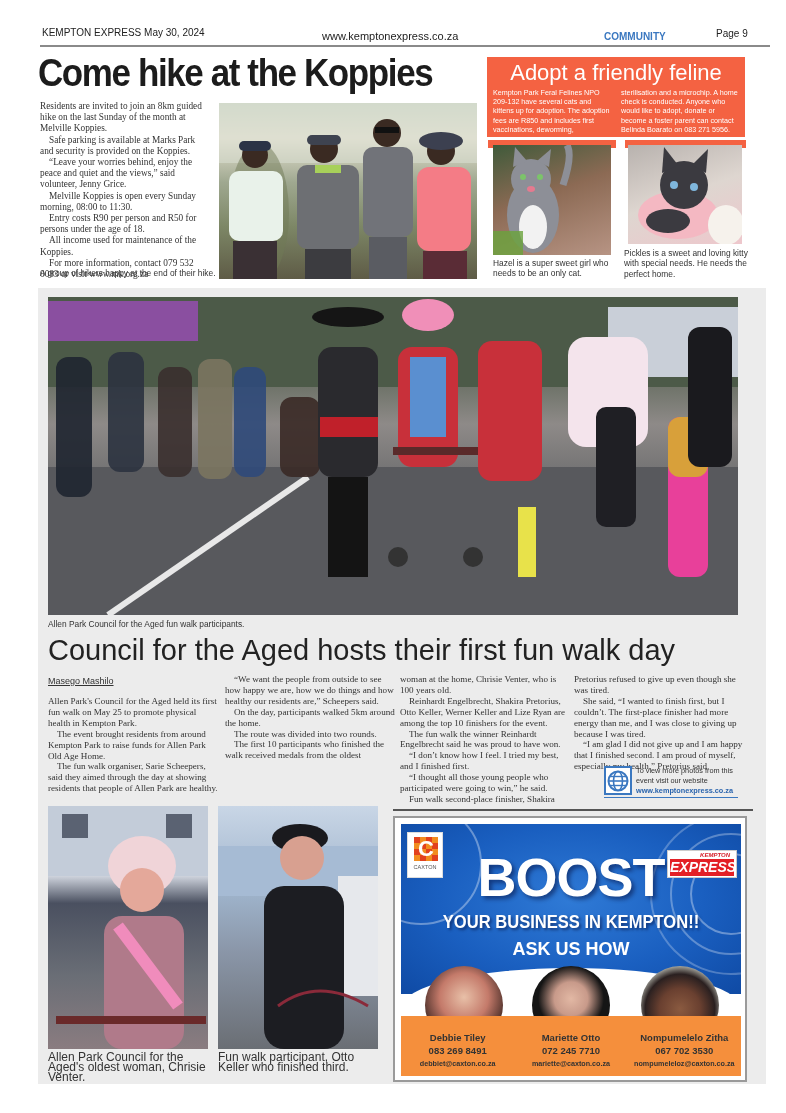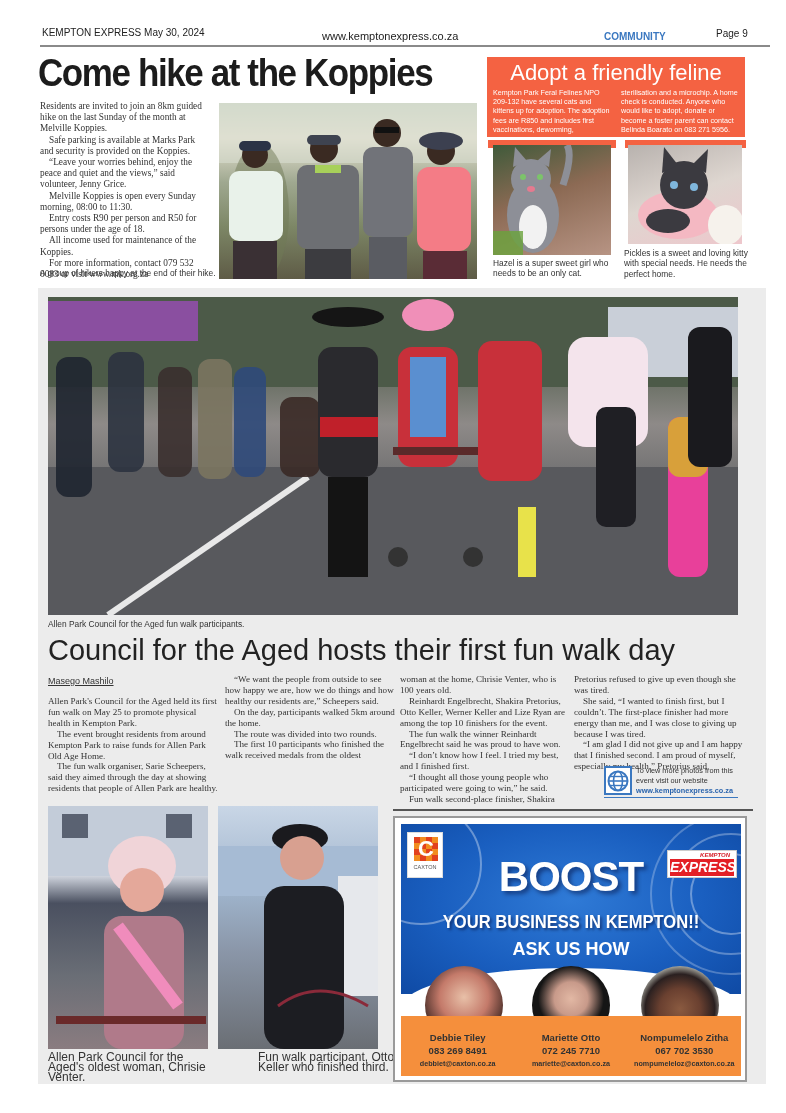--- a/index.html
+++ b/index.html
@@ -54,21 +54,21 @@
   .ad-top-rule { left: 393px; top: 809px; width: 360px; height: 2px; background: #555; }
   .ad-blue { position: absolute; left: 6px; top: 6px; width: 340px; height: 170px; background: radial-gradient(ellipse at 50% 45%, #2f7ad6 0%, #1a5fc0 55%, #0f4aa4 100%); }
   .ad-wave { position: absolute; left: 6px; top: 150px; width: 340px; height: 40px; background: #fff; border-radius: 50% 50% 0 0 / 100% 100% 0 0; }
   .caxton-logo { position: absolute; left: 12px; top: 14px; width: 36px; height: 46px; background: #fff; border: 1px solid #ddd; }
   .caxton-mark { position: absolute; left: 6px; top: 4px; width: 24px; height: 24px; background: repeating-conic-gradient(#f28c1e 0 25%, #e2411d 0 50%) 0 0 / 12px 12px; }
   .caxton-c { position: absolute; left: 6px; top: 4px; width: 24px; height: 24px; color: #fff; font-family: "Liberation Sans", sans-serif; font-weight: bold; font-size: 22px; line-height: 24px; text-align: center; }
   .caxton-name { position: absolute; left: 0; top: 31px; width: 100%; text-align: center; font-family: "Liberation Sans", sans-serif; font-size: 5.5px; color: #555; }
   .ke-logo { position: absolute; right: 8px; top: 8px; width: 70px; height: 28px; background: #fff; border: 1px solid #ccc; margin-top: 24px; }
   .ke-top { position: absolute; right: 6px; top: 1px; font-family: "Liberation Sans", sans-serif; font-style: italic; font-weight: bold; font-size: 6px; color: #d6202a; }
   .ke-main { position: absolute; left: 2px; top: 8px; width: 64px; height: 17px; background: #e32026; color: #fff; font-family: "Liberation Sans", sans-serif; font-weight: bold; font-style: italic; font-size: 14px; line-height: 17px; text-align: center; }
-  .boost { position: absolute; left: 0; top: 20px; width: 100%; text-align: center; font-family: "Liberation Sans", sans-serif; font-weight: bold; font-size: 42px; line-height: 66px; color: #fff; letter-spacing: -1px; text-shadow: 3px 3px 4px rgba(0,0,40,0.45); }
+  .boost { position: absolute; left: 0; top: 20px; width: 100%; text-align: center; font-family: "Liberation Sans", sans-serif; font-weight: bold; font-size: 54px; line-height: 66px; color: #fff; letter-spacing: -1px; text-shadow: 3px 3px 4px rgba(0,0,40,0.45); }
   .ad-line2 { position: absolute; left: 0; top: 88px; width: 100%; text-align: center; font-family: "Liberation Sans", sans-serif; font-weight: bold; font-size: 18px; color: #fff; text-shadow: 2px 2px 3px rgba(0,0,40,0.5); transform: scaleX(0.92); }
   .ad-line3 { position: absolute; left: 0; top: 115px; width: 100%; text-align: center; font-family: "Liberation Sans", sans-serif; font-weight: bold; font-size: 18px; color: #fff; }
   .portrait { position: absolute; top: 148px; width: 78px; height: 78px; border-radius: 50%; overflow: hidden; }
   .ad-contacts { position: absolute; left: 6px; top: 198px; width: 340px; height: 60px; background: #f58f3c; display: flex; }
   .contact { flex: 1; text-align: center; font-family: "Liberation Sans", sans-serif; color: #333; padding-top: 15px; }
   .c-name { font-weight: bold; font-size: 9.5px; line-height: 13px; }
   .c-phone { font-weight: bold; font-size: 9.5px; line-height: 13px; }
   .c-email { font-weight: bold; font-size: 7.2px; line-height: 14px; }
 </style>
 </head>
@@ -255,21 +255,21 @@
   <svg width="160" height="243" viewBox="0 0 160 243">
     <rect x="0" y="40" width="160" height="50" fill="#a6bbd4"></rect>
     <rect x="120" y="70" width="40" height="120" fill="#e6e8ec"></rect>
     <ellipse cx="82" cy="32" rx="28" ry="14" fill="#1a1a1e"></ellipse>
     <circle cx="84" cy="52" r="22" fill="#d8a090"></circle>
     <rect x="46" y="80" width="80" height="163" rx="20" fill="#1c1d22"></rect>
     <path d="M60 200 Q 100 170 150 200" stroke="#8a2a3a" stroke-width="3" fill="none"></path>
   </svg>
 </div>
 <div class="abs bottom-caption" style="left:48px; top:1052px; width:162px;">Allen Park Council for the Aged's oldest woman, Chrisie Venter.</div>
-<div class="abs bottom-caption" style="left:218px; top:1052px; width:162px;margin-left:40px;">Fun walk participant, Otto Keller who finished third.</div>
+<div class="abs bottom-caption" style="left:218px; top:1052px; width:162px;">Fun walk participant, Otto Keller who finished third.</div>
 
 <div class="abs ad-top-rule"></div>
 <div class="abs ad-frame">
   <div class="ad-blue">
     <svg width="340" height="170" viewBox="0 0 340 170" style="position:absolute;left:0;top:0;">
       <circle cx="20" cy="40" r="60" fill="none" stroke="#ffffff" stroke-opacity="0.35" stroke-width="2"></circle>
       <circle cx="330" cy="70" r="40" fill="none" stroke="#ffffff" stroke-opacity="0.35" stroke-width="2"></circle>
       <circle cx="330" cy="70" r="60" fill="none" stroke="#ffffff" stroke-opacity="0.3" stroke-width="2"></circle>
       <circle cx="330" cy="70" r="80" fill="none" stroke="#ffffff" stroke-opacity="0.25" stroke-width="2"></circle>
     </svg>

